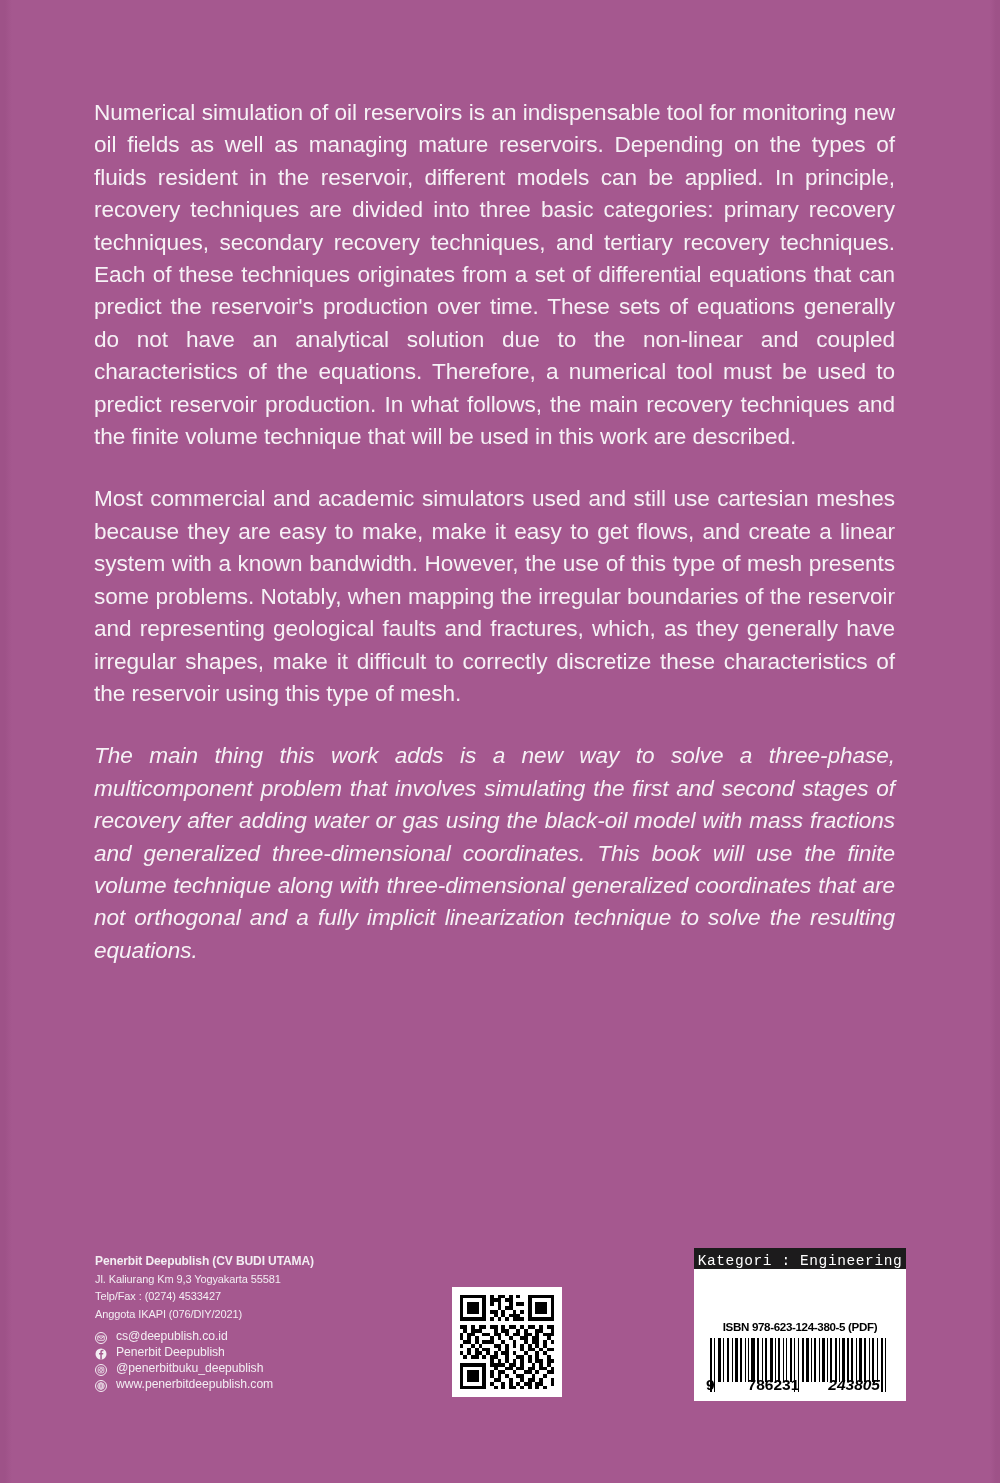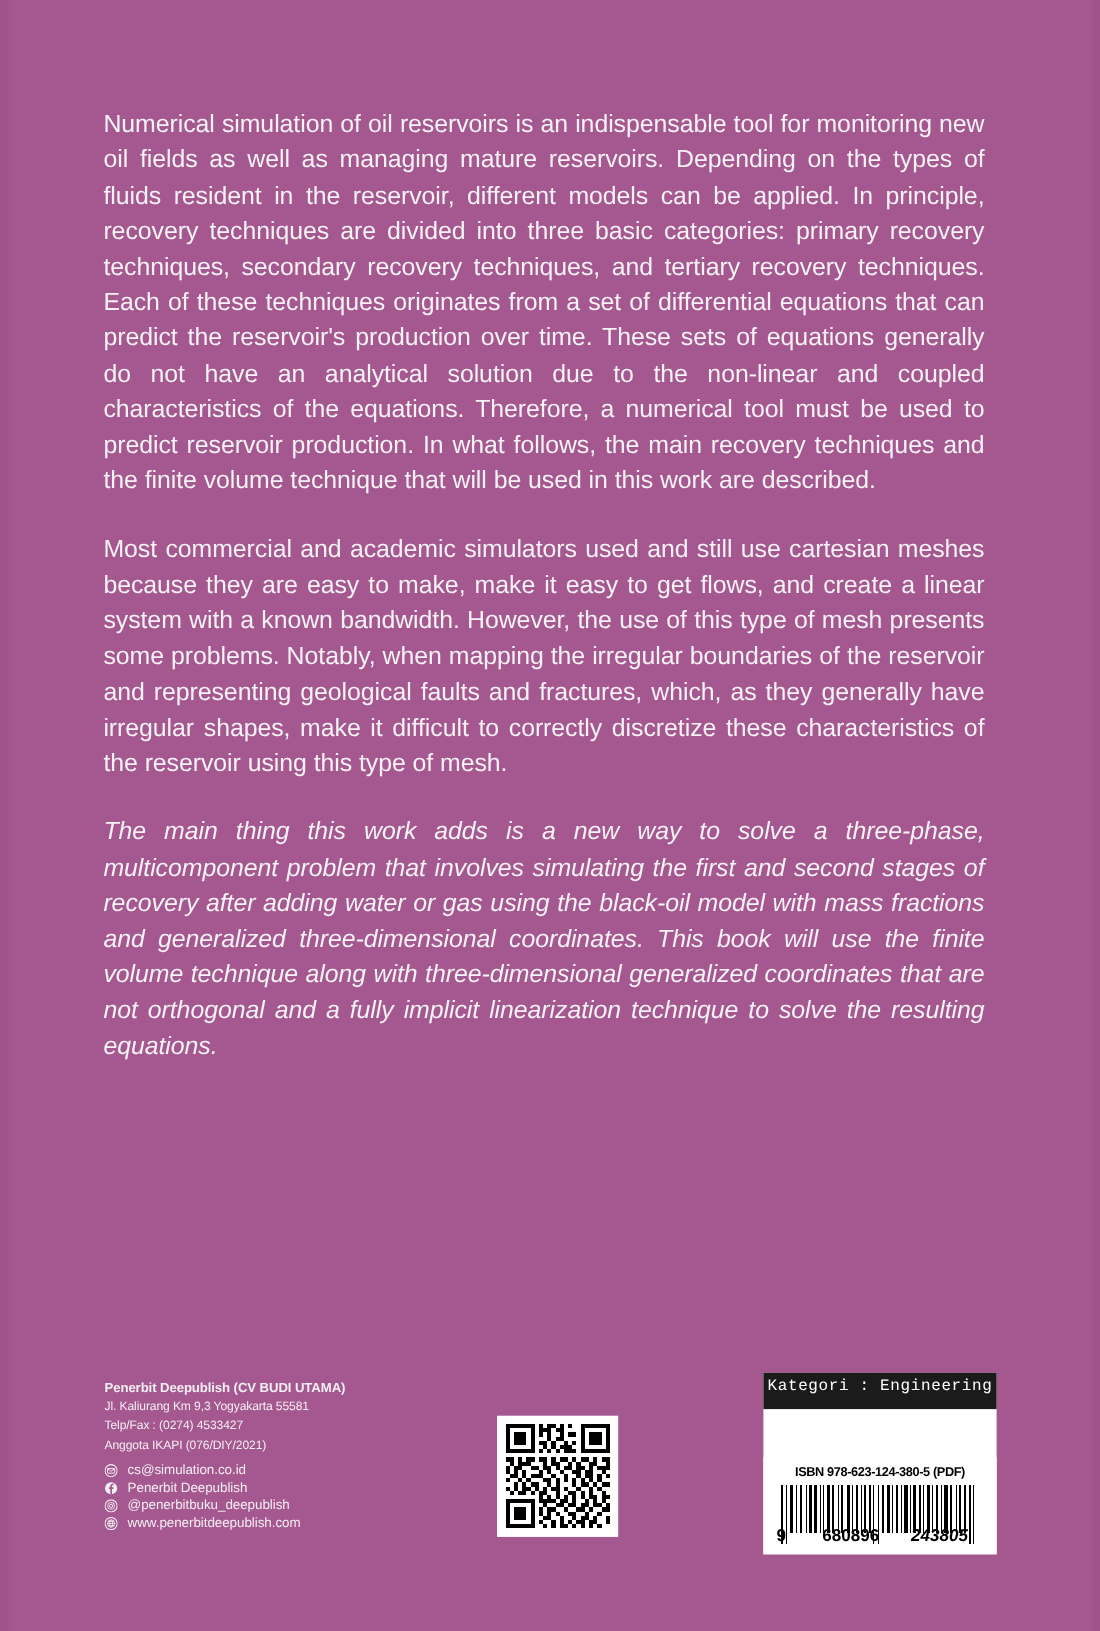--- a/index.html
+++ b/index.html
@@ -110,21 +110,21 @@
     background: #ffffff;
     box-sizing: border-box;
   }
   .kategori-bar {
     background: #1c1b1c;
     color: #ffffff;
     font-family: "Liberation Mono", "DejaVu Sans Mono", monospace;
     font-size: 14.5px;
     letter-spacing: 0.6px;
     text-align: center;
-    padding: 5px 0 12px 0;
+    padding: 5px 0 0 0;
     line-height: 16px;
     white-space: pre;
   }
   .isbn-body {
     background: #ffffff;
     padding: 7px 10px 6px 10px;
     text-align: center;
     margin-top: 44px;
   }
   .isbn-text {
@@ -179,21 +179,21 @@
       <div class="socials">
 
         <div class="social-row">
           <span class="social-ico">
             <svg viewBox="0 0 24 24" width="12" height="12">
               <circle cx="12" cy="12" r="11" fill="none" stroke="#f3eef3" stroke-width="2"></circle>
               <rect x="5.5" y="8" width="13" height="8.5" rx="1" fill="none" stroke="#f3eef3" stroke-width="1.8"></rect>
               <path d="M5.8 8.6 L12 13 L18.2 8.6" fill="none" stroke="#f3eef3" stroke-width="1.8"></path>
             </svg>
           </span>
-          <span class="social-txt">cs@simulation.co.id</span>
+          <span class="social-txt">cs@deepublish.co.id</span>
         </div>
 
         <div class="social-row">
           <span class="social-ico">
             <svg viewBox="0 0 24 24" width="12" height="12">
               <circle cx="12" cy="12" r="11" fill="#f3eef3"></circle>
               <path d="M13.6 23 V13.2 h2.6 l0.45 -3.2 H13.6 V8.1 c0 -0.95 0.3 -1.6 1.7 -1.6 h1.55 V3.7 C16.55 3.63 15.6 3.5 14.5 3.5 c -2.3 0 -3.9 1.4 -3.9 4 v2.5 H8 v3.2 h2.6 V23 z" fill="#a5588f"></path>
             </svg>
           </span>
           <span class="social-txt">Penerbit Deepublish</span>
@@ -450,20 +450,20 @@
             <rect x="158" y="0" width="2" height="44"></rect>
             <rect x="163" y="0" width="1" height="44"></rect>
             <rect x="166" y="0" width="2" height="44"></rect>
             <rect x="171" y="0" width="1" height="44"></rect>
             <rect x="175" y="0" width="2" height="54"></rect>
             <rect x="179" y="0" width="1" height="54"></rect>
           </g>
         </svg>
         <div class="barcode-digits">
           <span class="bd-left">9</span>
-          <span class="bd-mid">680896</span>
+          <span class="bd-mid">786231</span>
           <span class="bd-right">243805</span>
         </div>
       </div>
     </div>
 
   </div>
 </div>
 
 </body></html>

